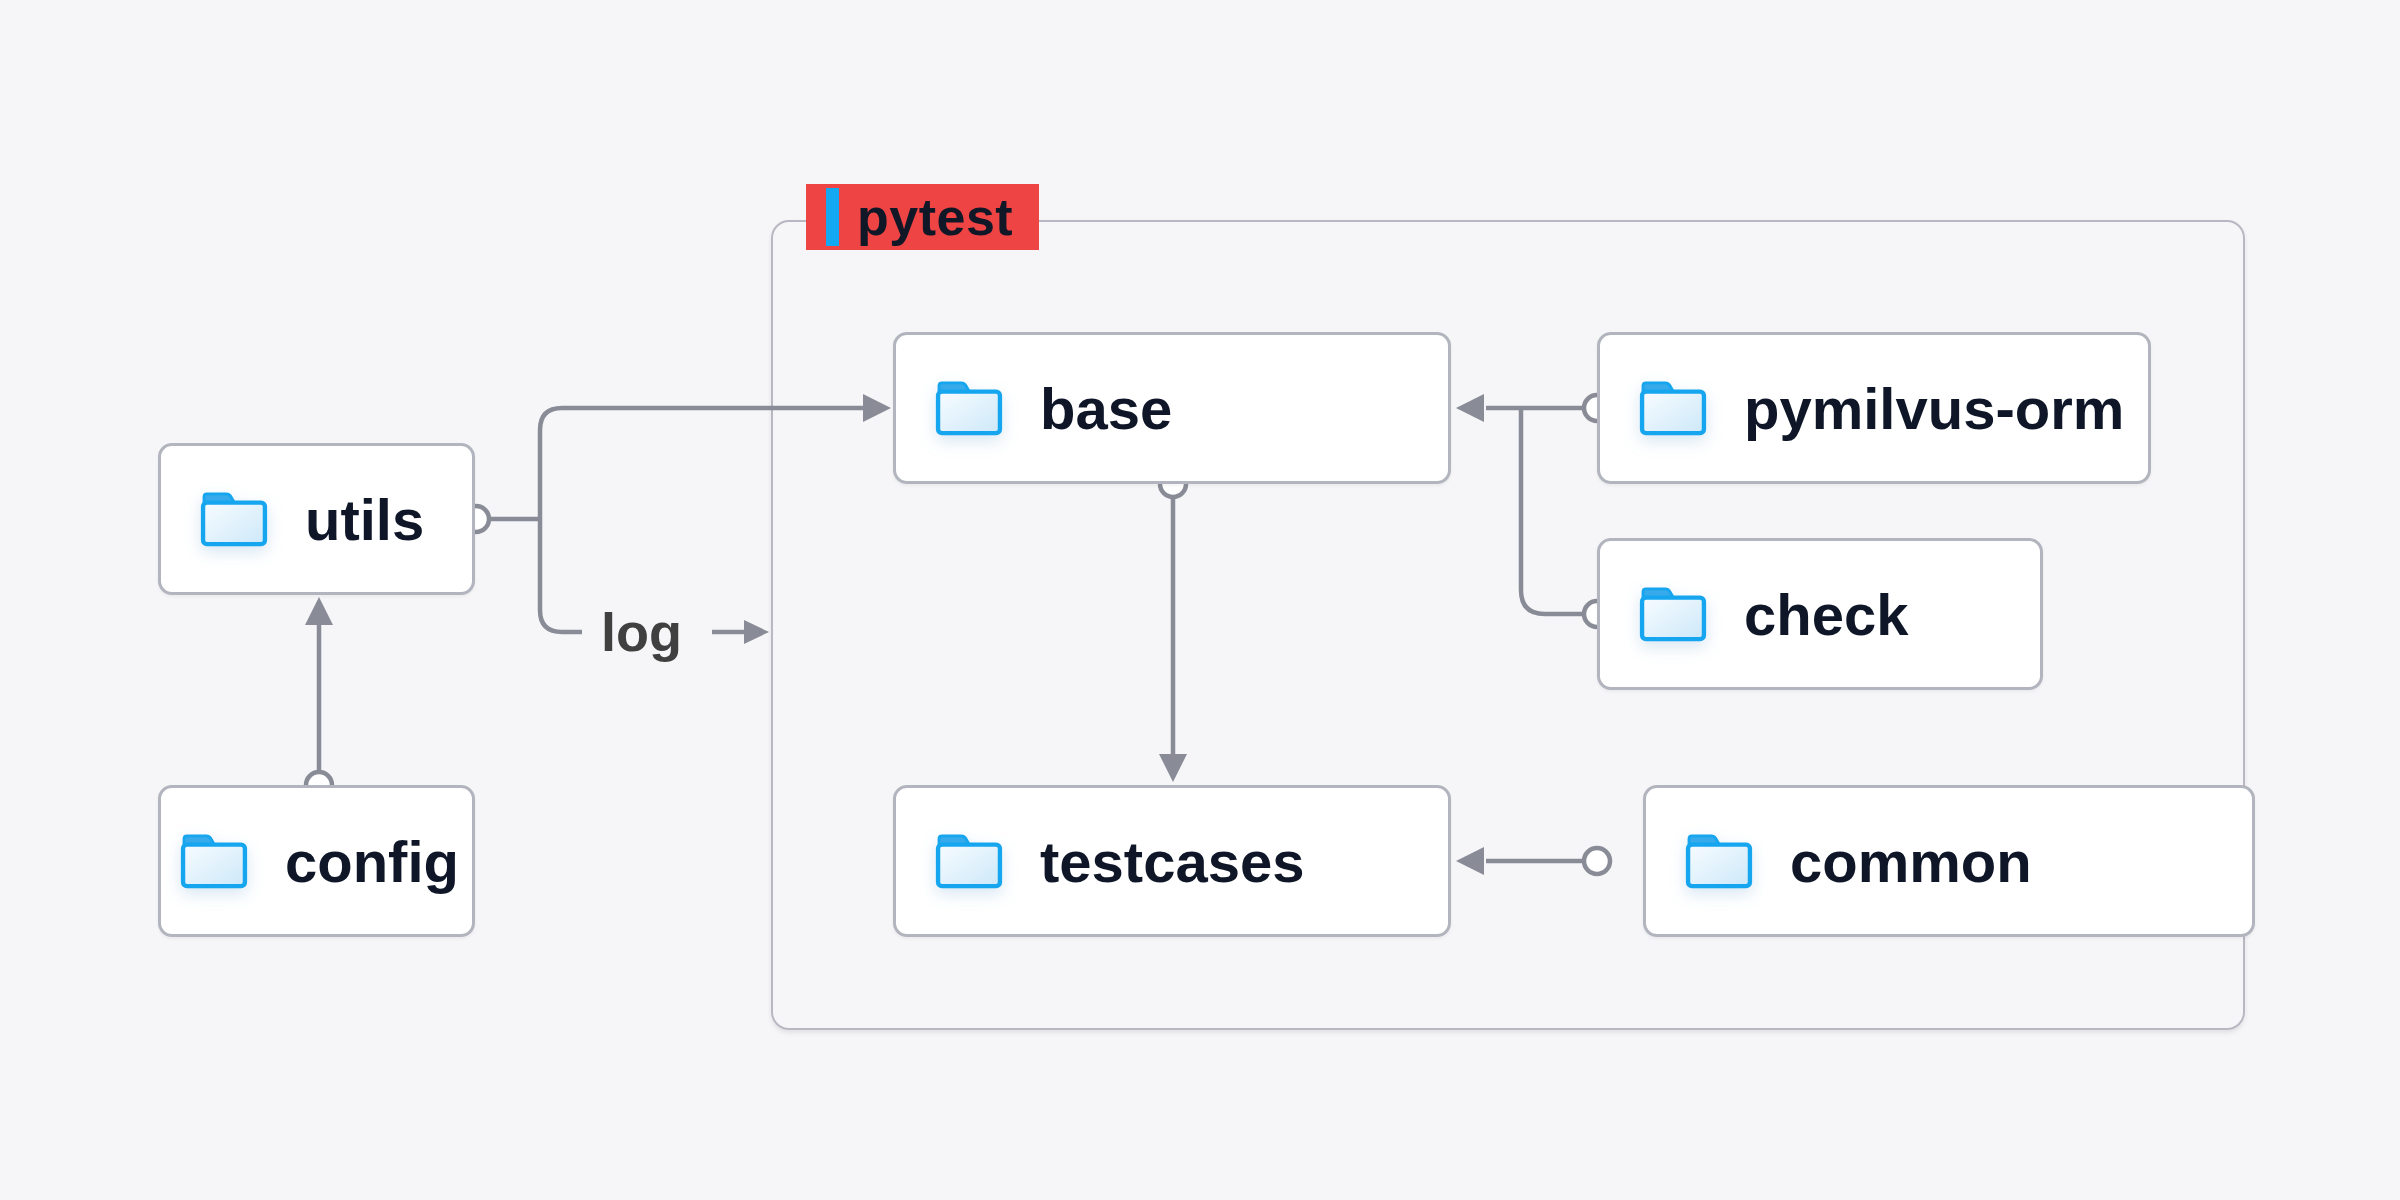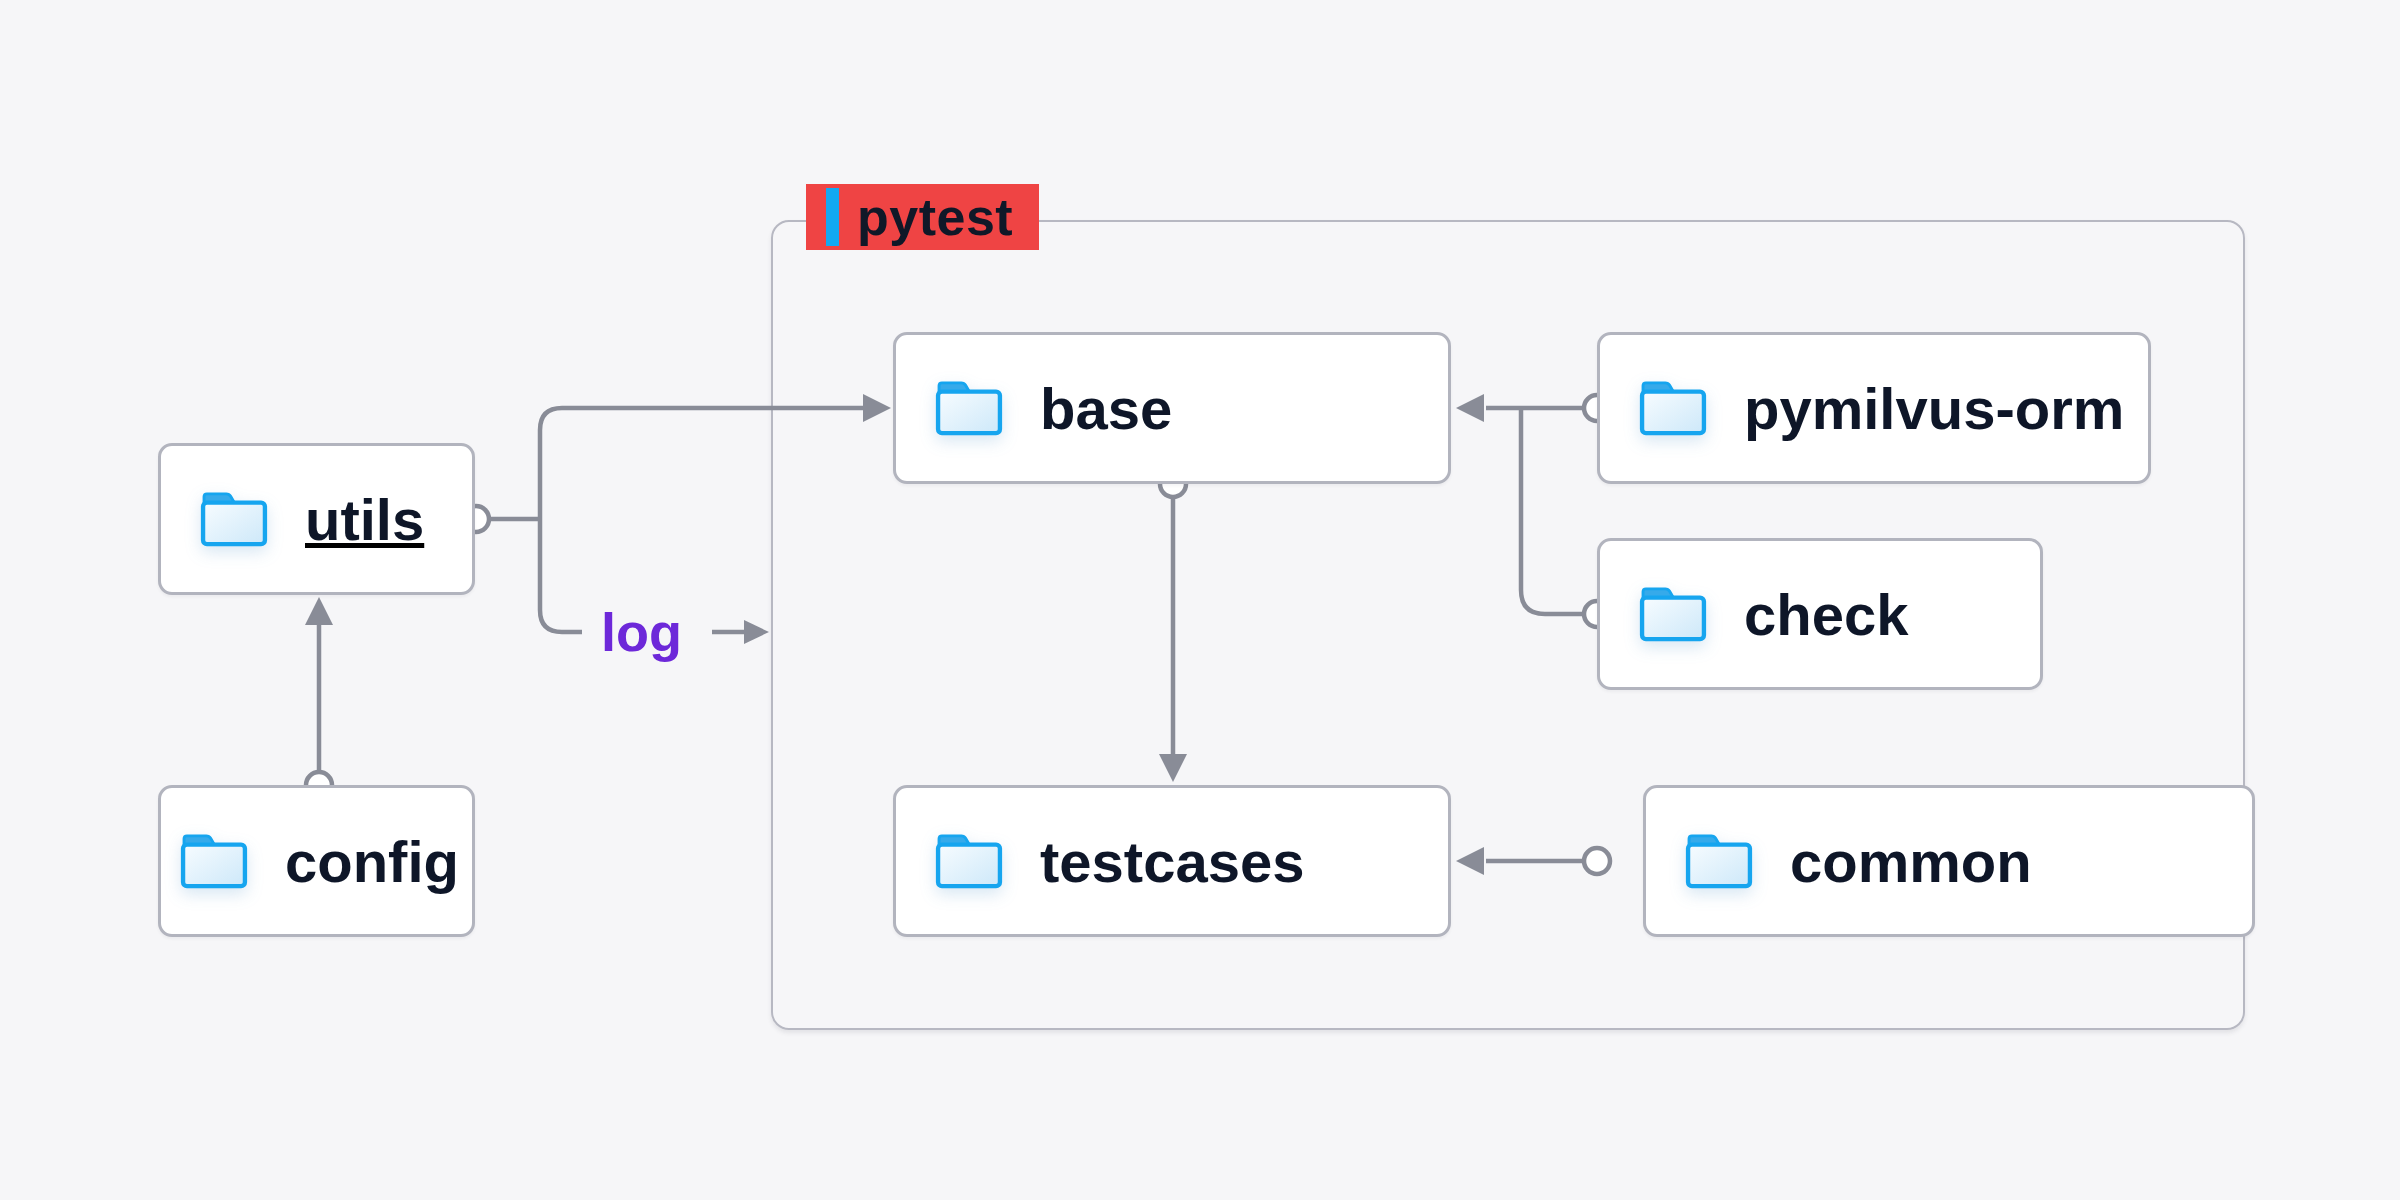--- a/index.html
+++ b/index.html
@@ -75,21 +75,21 @@
     font-size: 58px;
     font-weight: 700;
     color: #0e1628;
     white-space: nowrap;
   }
   .edge-label {
     position: absolute;
     left: 601px; top: 601px;
     font-size: 54px;
     font-weight: 600;
-    color: #6d28d9;
+    color: #404040;
   }
   .defs-hidden {
     position: absolute;
     width: 0; height: 0;
     overflow: hidden;
   }
 </style>
 </head>
 <body>
 
@@ -140,21 +140,21 @@
     <g fill="#ffffff" stroke="#898c97" stroke-width="4.5">
       <circle cx="476" cy="519" r="13"></circle>
       <circle cx="319" cy="785" r="13"></circle>
       <circle cx="1173" cy="484" r="13"></circle>
       <circle cx="1597" cy="408" r="13"></circle>
       <circle cx="1597" cy="614" r="13"></circle>
       <circle cx="1597" cy="861" r="13"></circle>
     </g>
   </svg>
 
-  <div class="node" style="left:158px; top:443px; width:317px;text-decoration:underline;">
+  <div class="node" style="left:158px; top:443px; width:317px;">
     <svg class="folder">
         <use href="#folder-sym"></use>
       </svg>
     <span class="nlabel">utils</span>
   </div>
 
   <div class="node" style="left:158px; top:785px; width:317px;padding-left:16px;">
     <svg class="folder">
         <use href="#folder-sym"></use>
       </svg>

